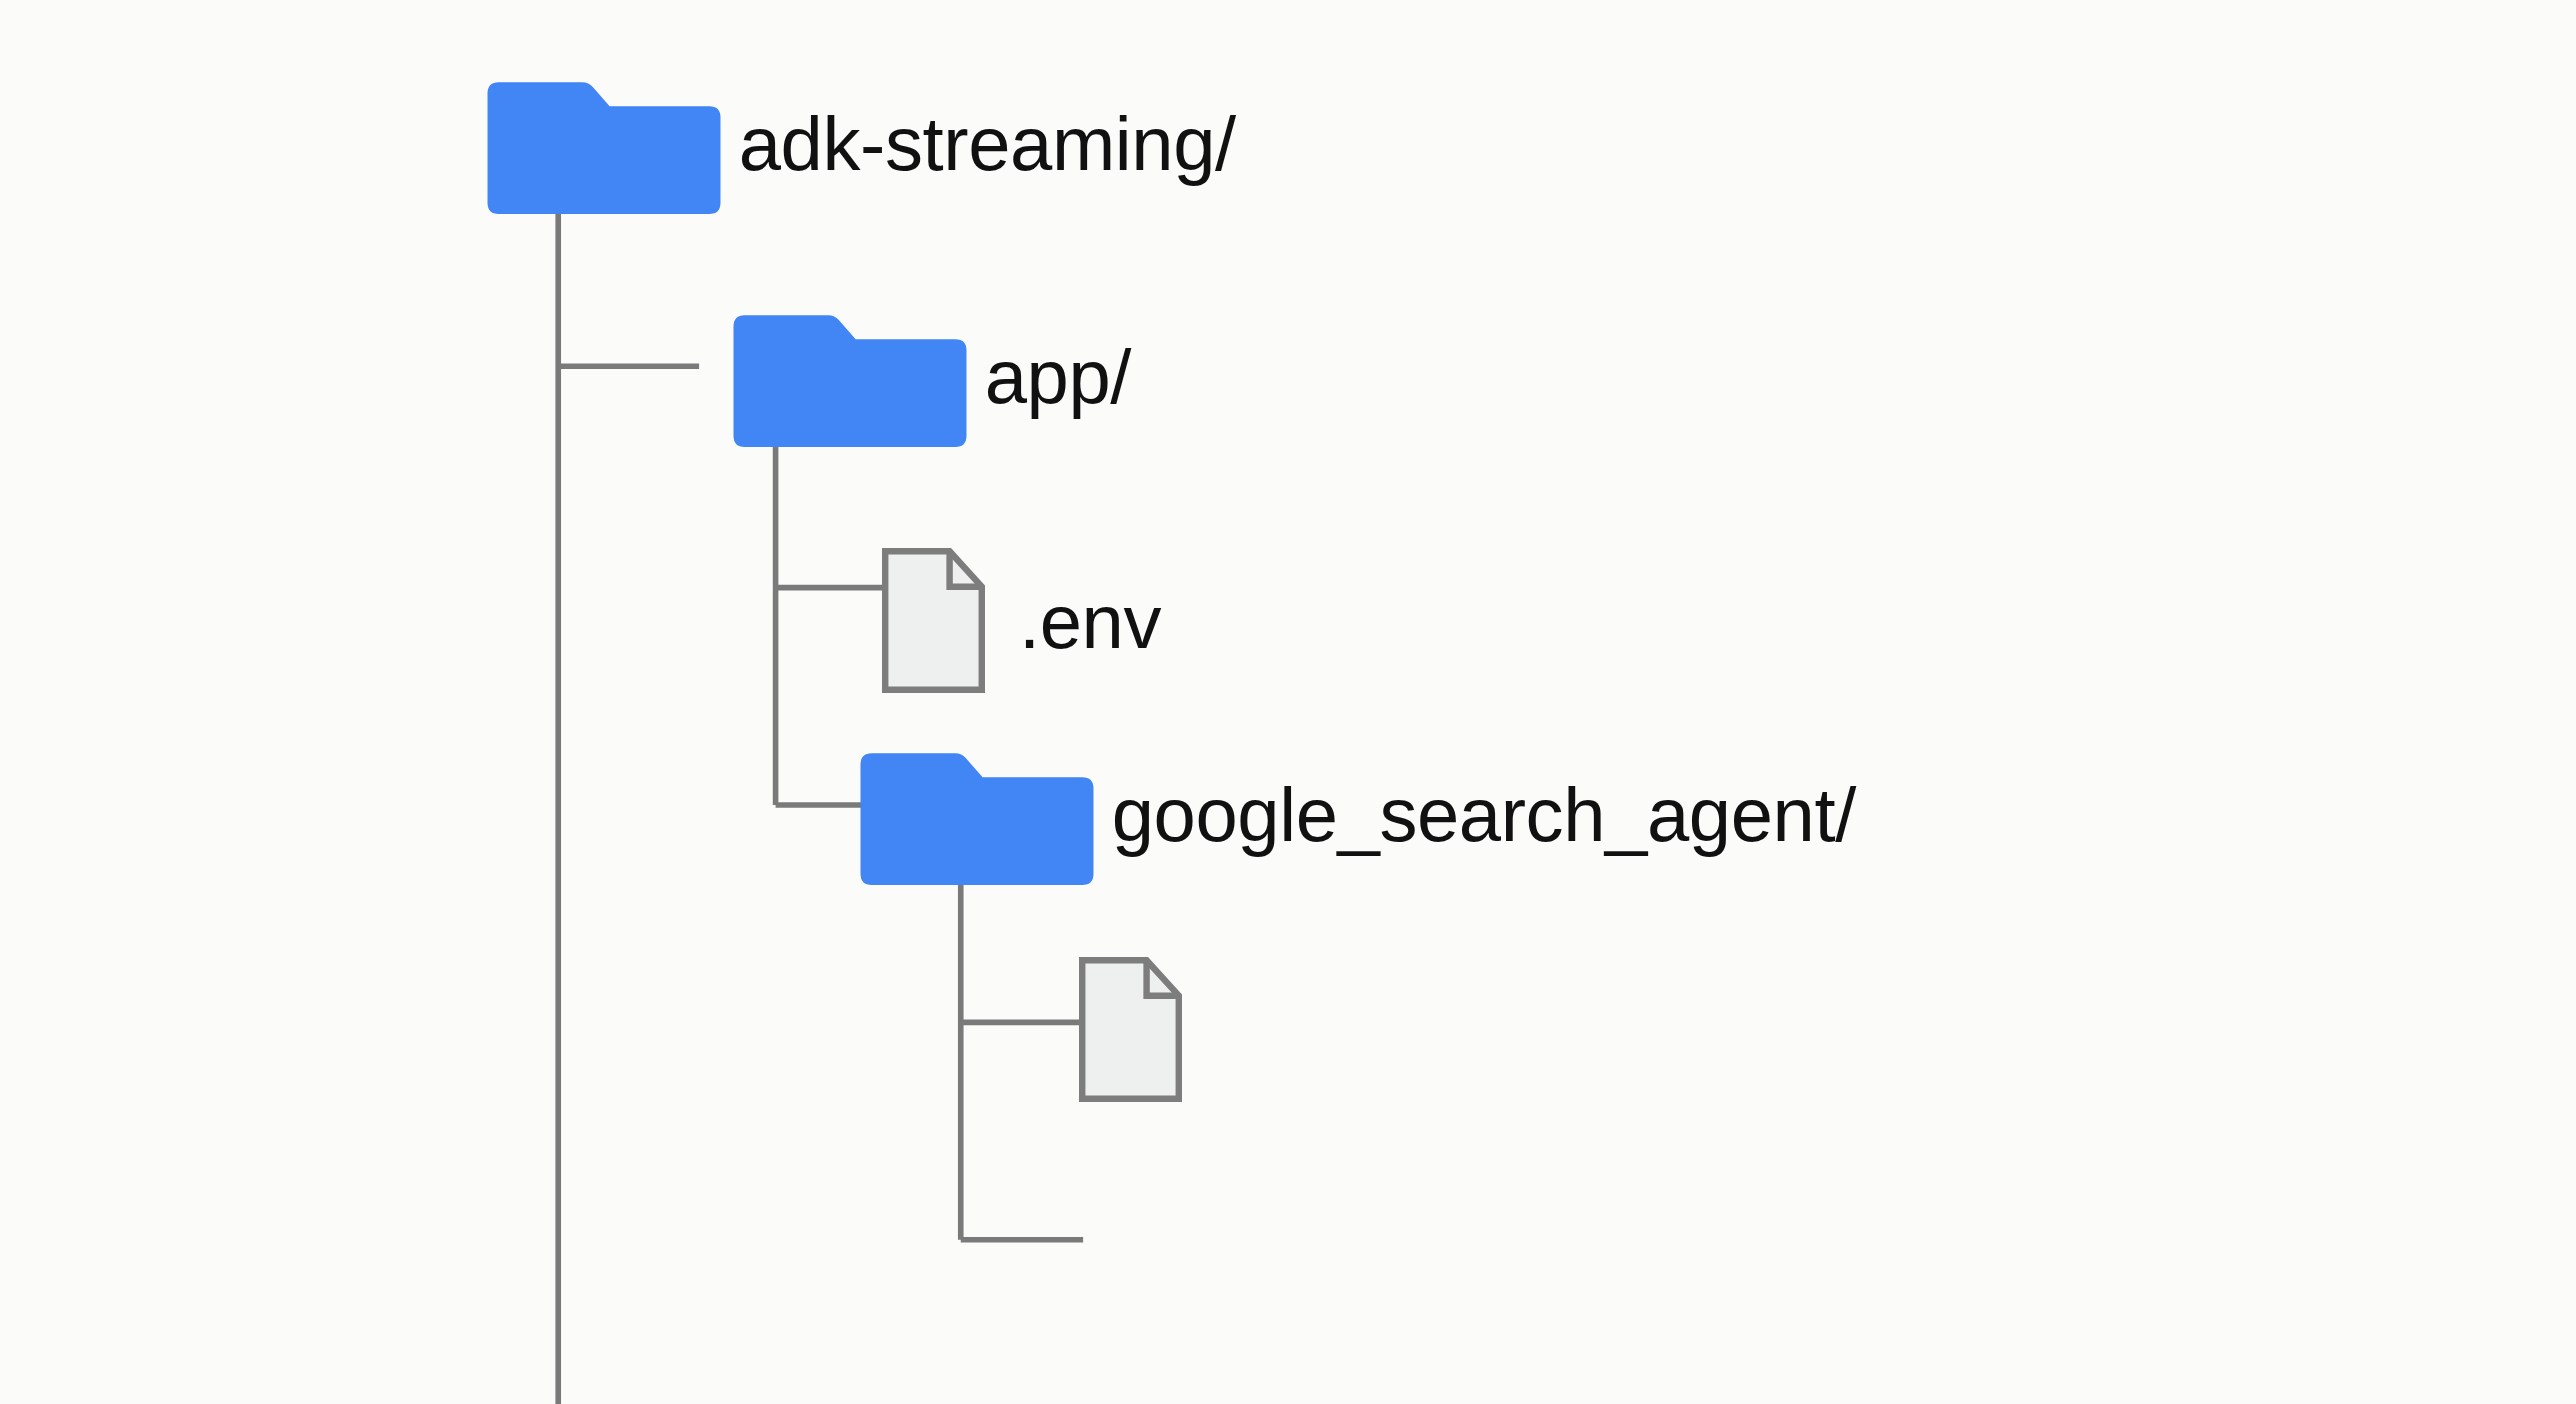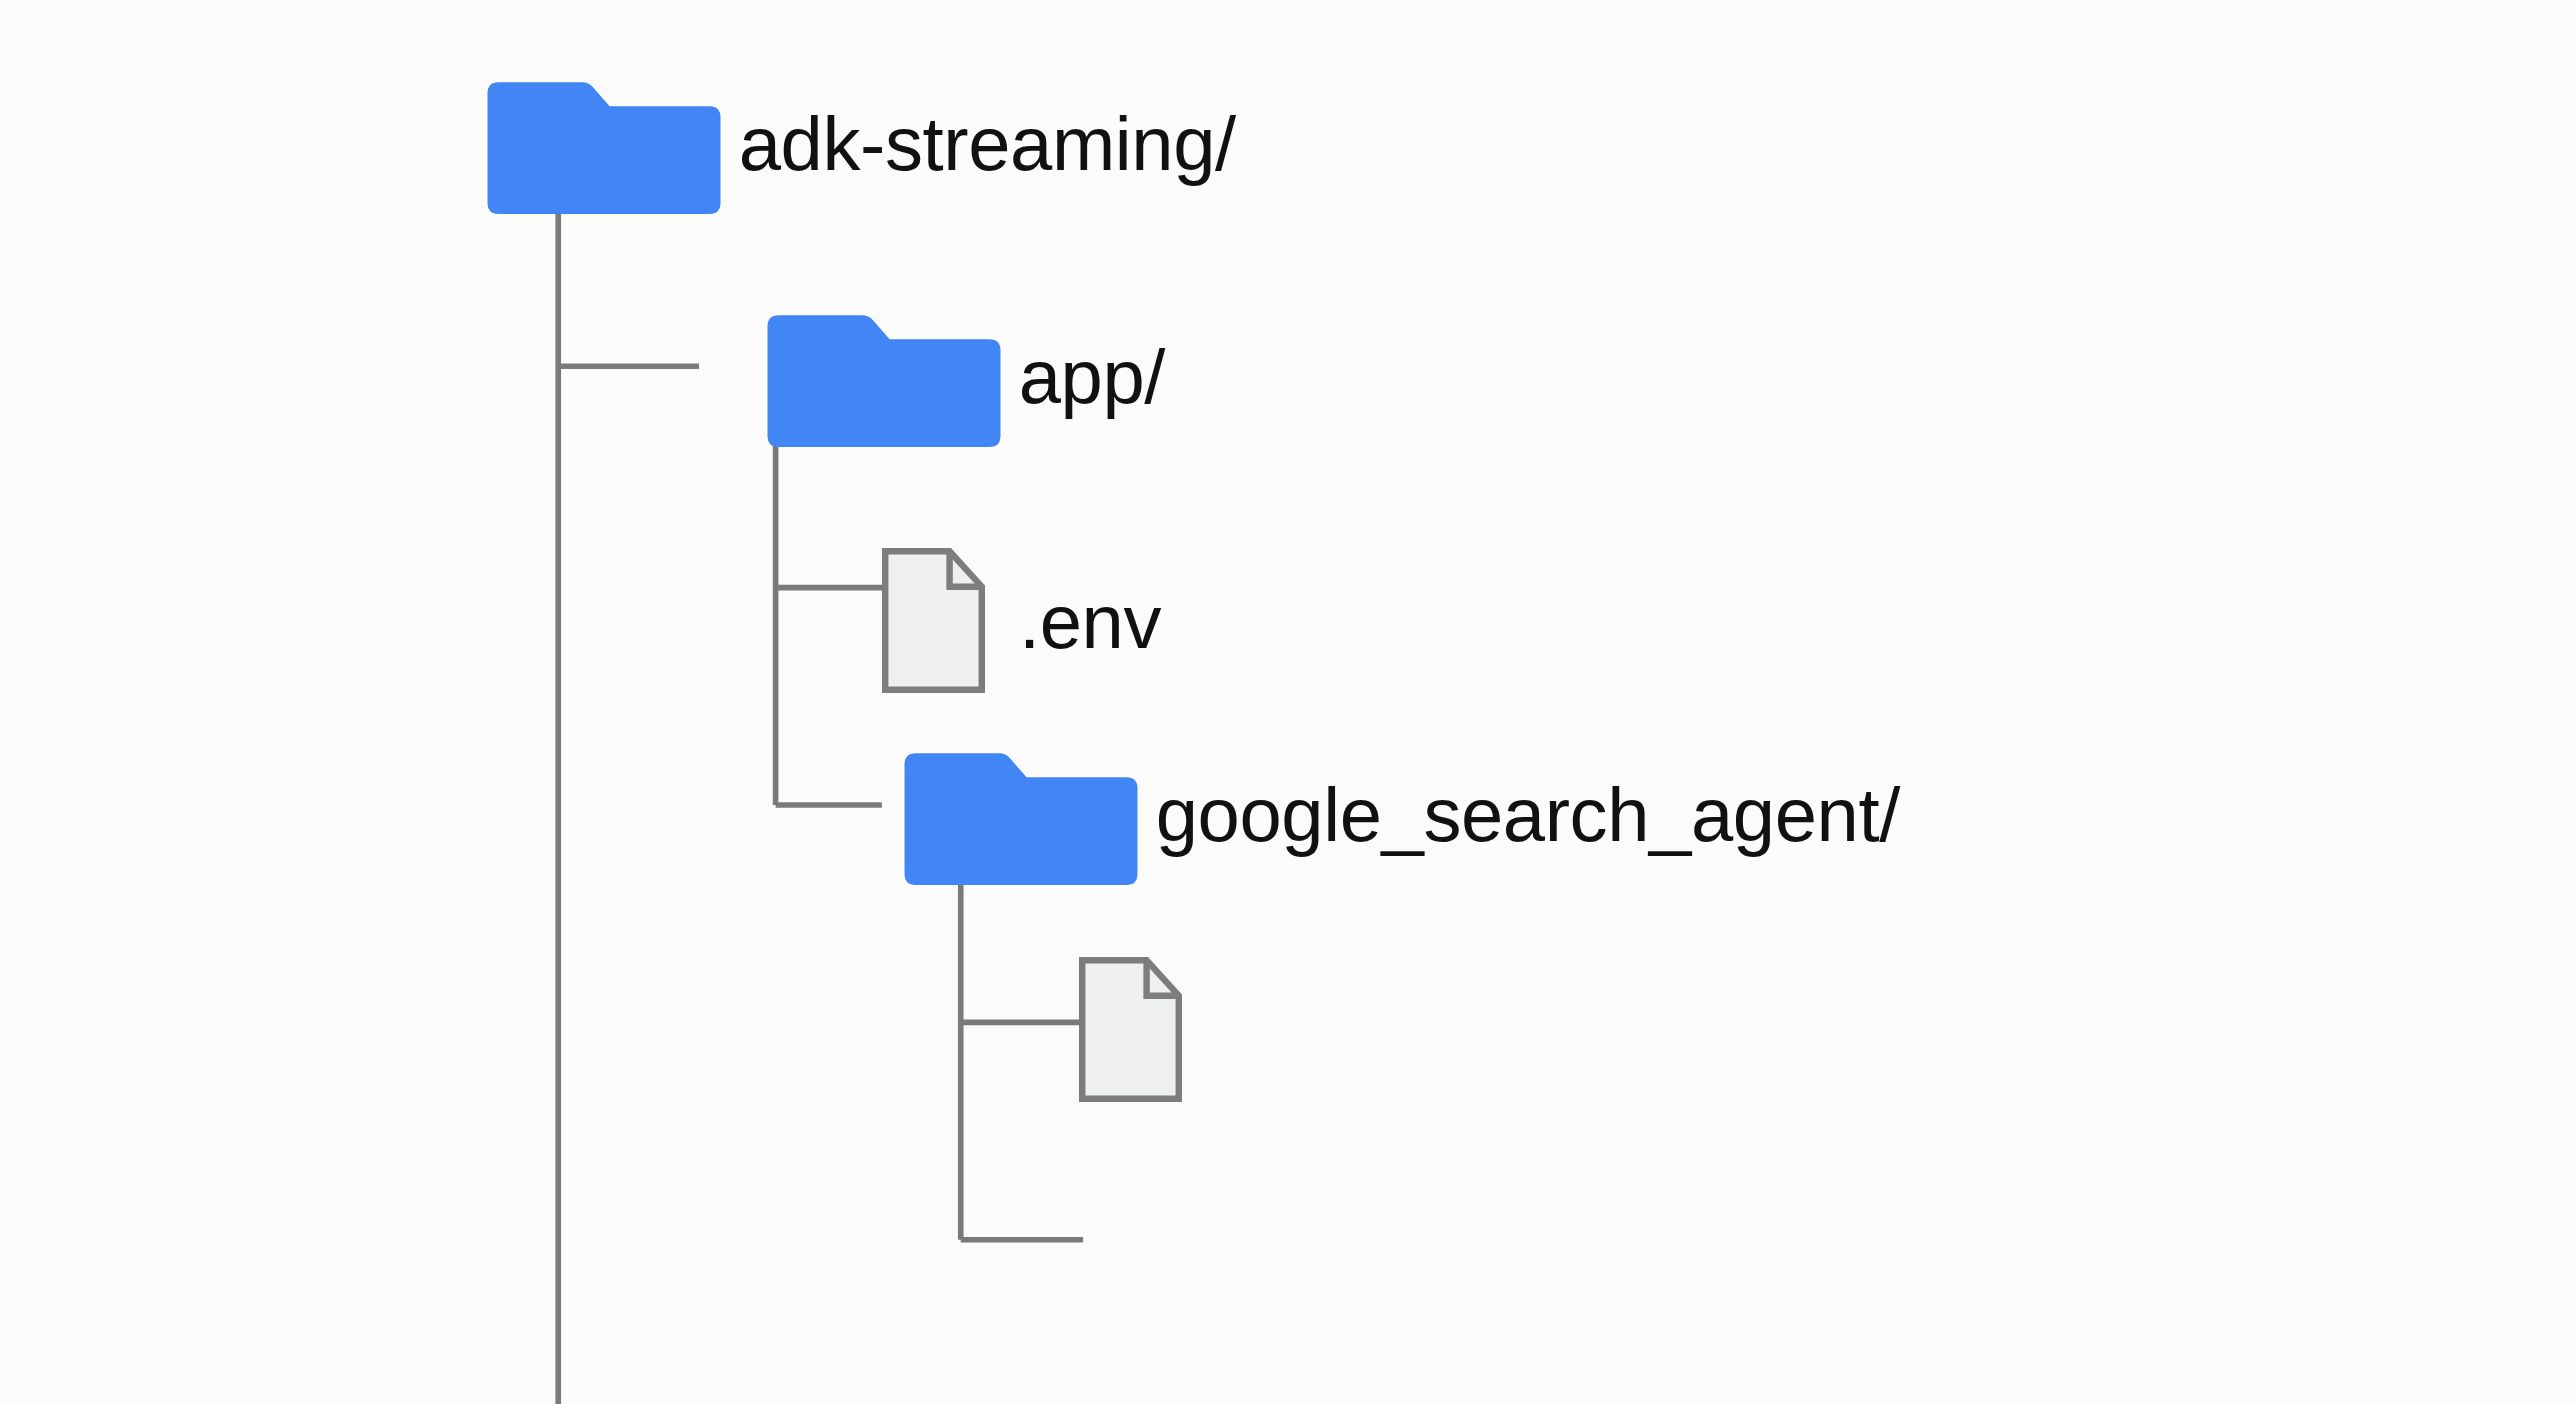--- a/index.html
+++ b/index.html
@@ -37,23 +37,23 @@
   }
   .node-label {
     white-space: nowrap;
     color: #111111;
     font-family: "Liberation Sans", sans-serif;
     font-weight: 400;
     letter-spacing: -0.4px;
   }
   
   .lvl0 { left: 487px; top: 71px; }
-  .lvl1 { left: 731px; top: 304px; padding-left: 36px; }
+  .lvl1 { left: 697px; top: 304px; padding-left: 36px; }
   .lvl2 { left: 882px; top: 548px; }
-  .lvl2b { left: 904px; top: 742px; }
+  .lvl2b { left: 860px; top: 742px; }
   .lvl3 { left: 1079px; top: 957px; }
   .lvl3b { left: 1079px; top: 1176px; }
 
   .folder-svg { width: 234px; height: 143px; }
   .file-svg   { width: 103px; height: 145px; }
 
   .label-lg { font-size: 76px; line-height: 1; }
   .gap-folder { margin-left: 17.7px; }
   .gap-file   { margin-left: 34px; }
 </style>

